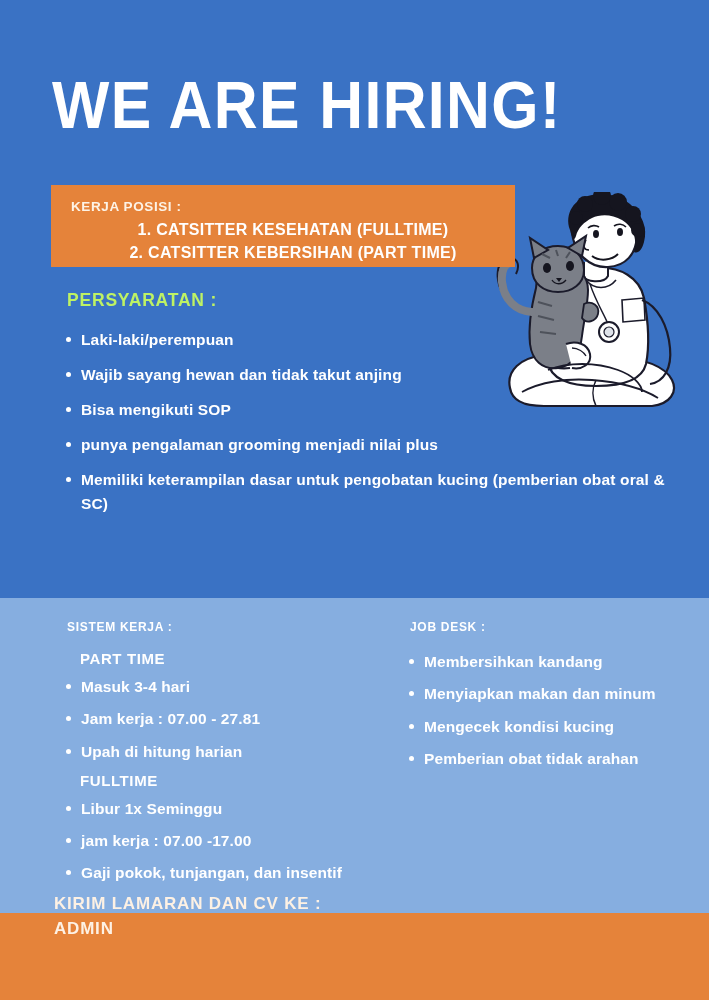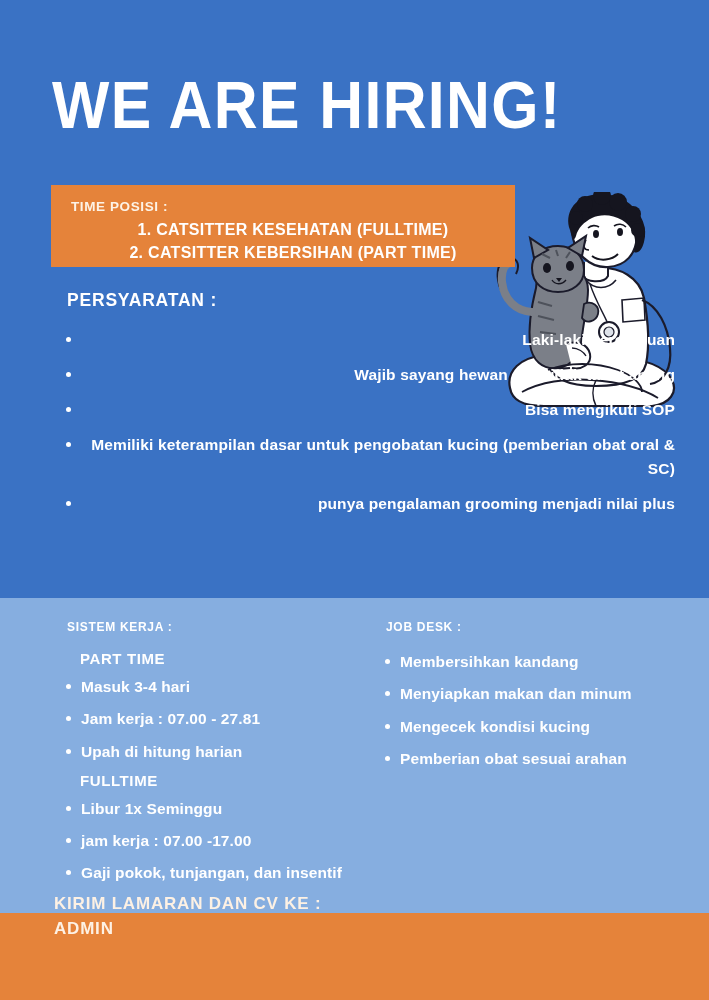--- a/index.html
+++ b/index.html
@@ -80,21 +80,21 @@
     letter-spacing: 0.3px;
     line-height: 1.45;
     text-align: center;
   }
 
   
   .req-heading {
     position: absolute;
     left: 67px;
     top: 290px;
-    color: #ffffff;
+    color: #bef264;
     font-size: 17.5px;
     font-weight: bold;
     letter-spacing: 0.8px;
   }
   .req-list {
     position: absolute;
     left: 65px;
     top: 328px;
     width: 610px;
     margin: 0;
@@ -103,21 +103,20 @@
   }
   .req-list li {
     position: relative;
     padding-left: 16px;
     margin-bottom: 11px;
     color: #ffffff;
     font-size: 15.5px;
     font-weight: bold;
     line-height: 1.55;
     letter-spacing: 0.15px;
-    text-align: right;
   }
   .req-list li::before {
     content: "";
     position: absolute;
     left: 1px;
     top: 9px;
     width: 5px;
     height: 5px;
     border-radius: 50%;
     background: #ffffff;
@@ -125,21 +124,21 @@
 
   
   .col-left {
     position: absolute;
     left: 65px;
     top: 620px;
     width: 330px;
   }
   .col-right {
     position: absolute;
-    left: 384px;
+    left: 408px;
     top: 620px;
     width: 265px;
   }
   .col-heading {
     color: #ffffff;
     font-size: 12px;
     font-weight: bold;
     letter-spacing: 0.7px;
     margin: 0 0 16px 2px;
   }
@@ -281,32 +280,32 @@
 
       <path d="M56 178 C76 170 104 170 126 178 C140 183 150 192 150 200" fill="none" stroke="#1b1b2b" stroke-width="1.8"></path>
       <path d="M30 200 C48 190 74 186 100 188 C126 190 150 196 166 206" fill="none" stroke="#1b1b2b" stroke-width="1.8"></path>
       <path d="M104 188 C100 196 100 206 104 214" fill="none" stroke="#1b1b2b" stroke-width="1.6"></path>
     </svg>
   </div>
 
   <div class="headline">WE ARE HIRING!</div>
 
   <div class="pos-box">
-    <div class="pos-title">TIME POSISI :</div>
+    <div class="pos-title">KERJA POSISI :</div>
     <div class="pos-item">1. CATSITTER KESEHATAN (FULLTIME)</div>
     <div class="pos-item">2. CATSITTER KEBERSIHAN (PART TIME)</div>
   </div>
 
   <div class="req-heading">PERSYARATAN :</div>
   <ul class="req-list">
     <li>Laki-laki/perempuan</li>
     <li>Wajib sayang hewan dan tidak takut anjing</li>
     <li>Bisa mengikuti SOP</li>
+    <li>punya pengalaman grooming menjadi nilai plus</li>
     <li>Memiliki keterampilan dasar untuk pengobatan kucing (pemberian obat oral &amp; SC)</li>
-    <li>punya pengalaman grooming menjadi nilai plus</li>
   </ul>
 
   <div class="col-left">
     <div class="col-heading">SISTEM KERJA :</div>
     <div class="sub-heading">PART TIME</div>
     <ul class="plain-list">
       <li>Masuk 3-4 hari</li>
       <li>Jam kerja : 07.00 - 27.81</li>
       <li>Upah di hitung harian</li>
     </ul>
@@ -317,21 +316,21 @@
       <li>Gaji pokok, tunjangan, dan insentif</li>
     </ul>
   </div>
 
   <div class="col-right">
     <div class="col-heading">JOB DESK :</div>
     <ul class="plain-list">
       <li>Membersihkan kandang</li>
       <li>Menyiapkan makan dan minum</li>
       <li>Mengecek kondisi kucing</li>
-      <li>Pemberian obat sesuai arahan</li>
+      <li>Pemberian obat tidak arahan</li>
     </ul>
   </div>
 
   <div class="footer-text">
     <div>KIRIM LAMARAN DAN CV KE :</div>
     <div>ADMIN</div>
   </div>
 
 </div>
 

